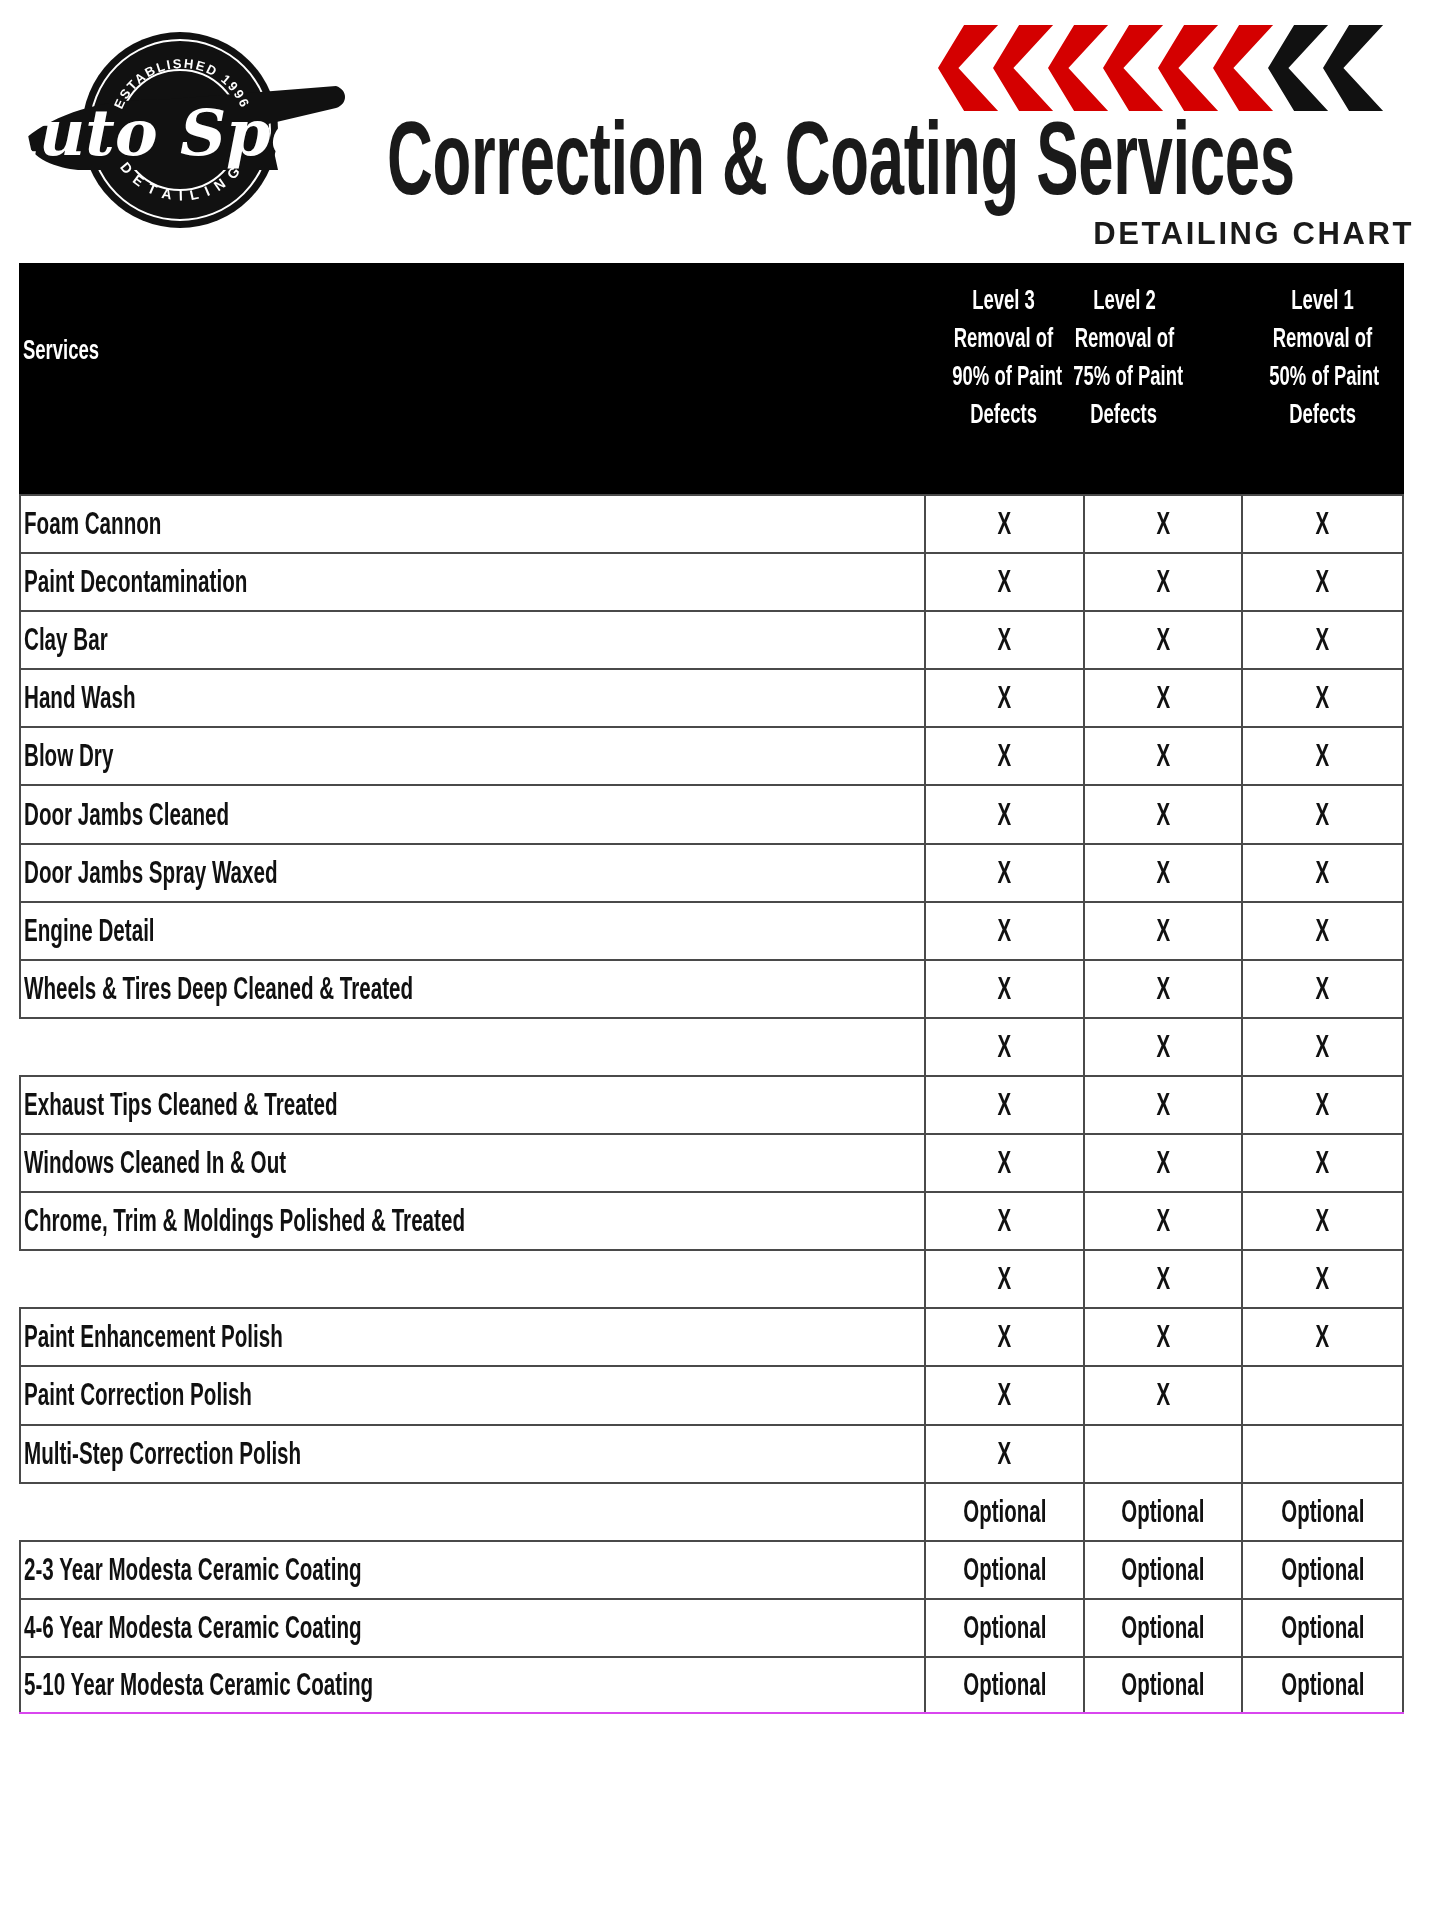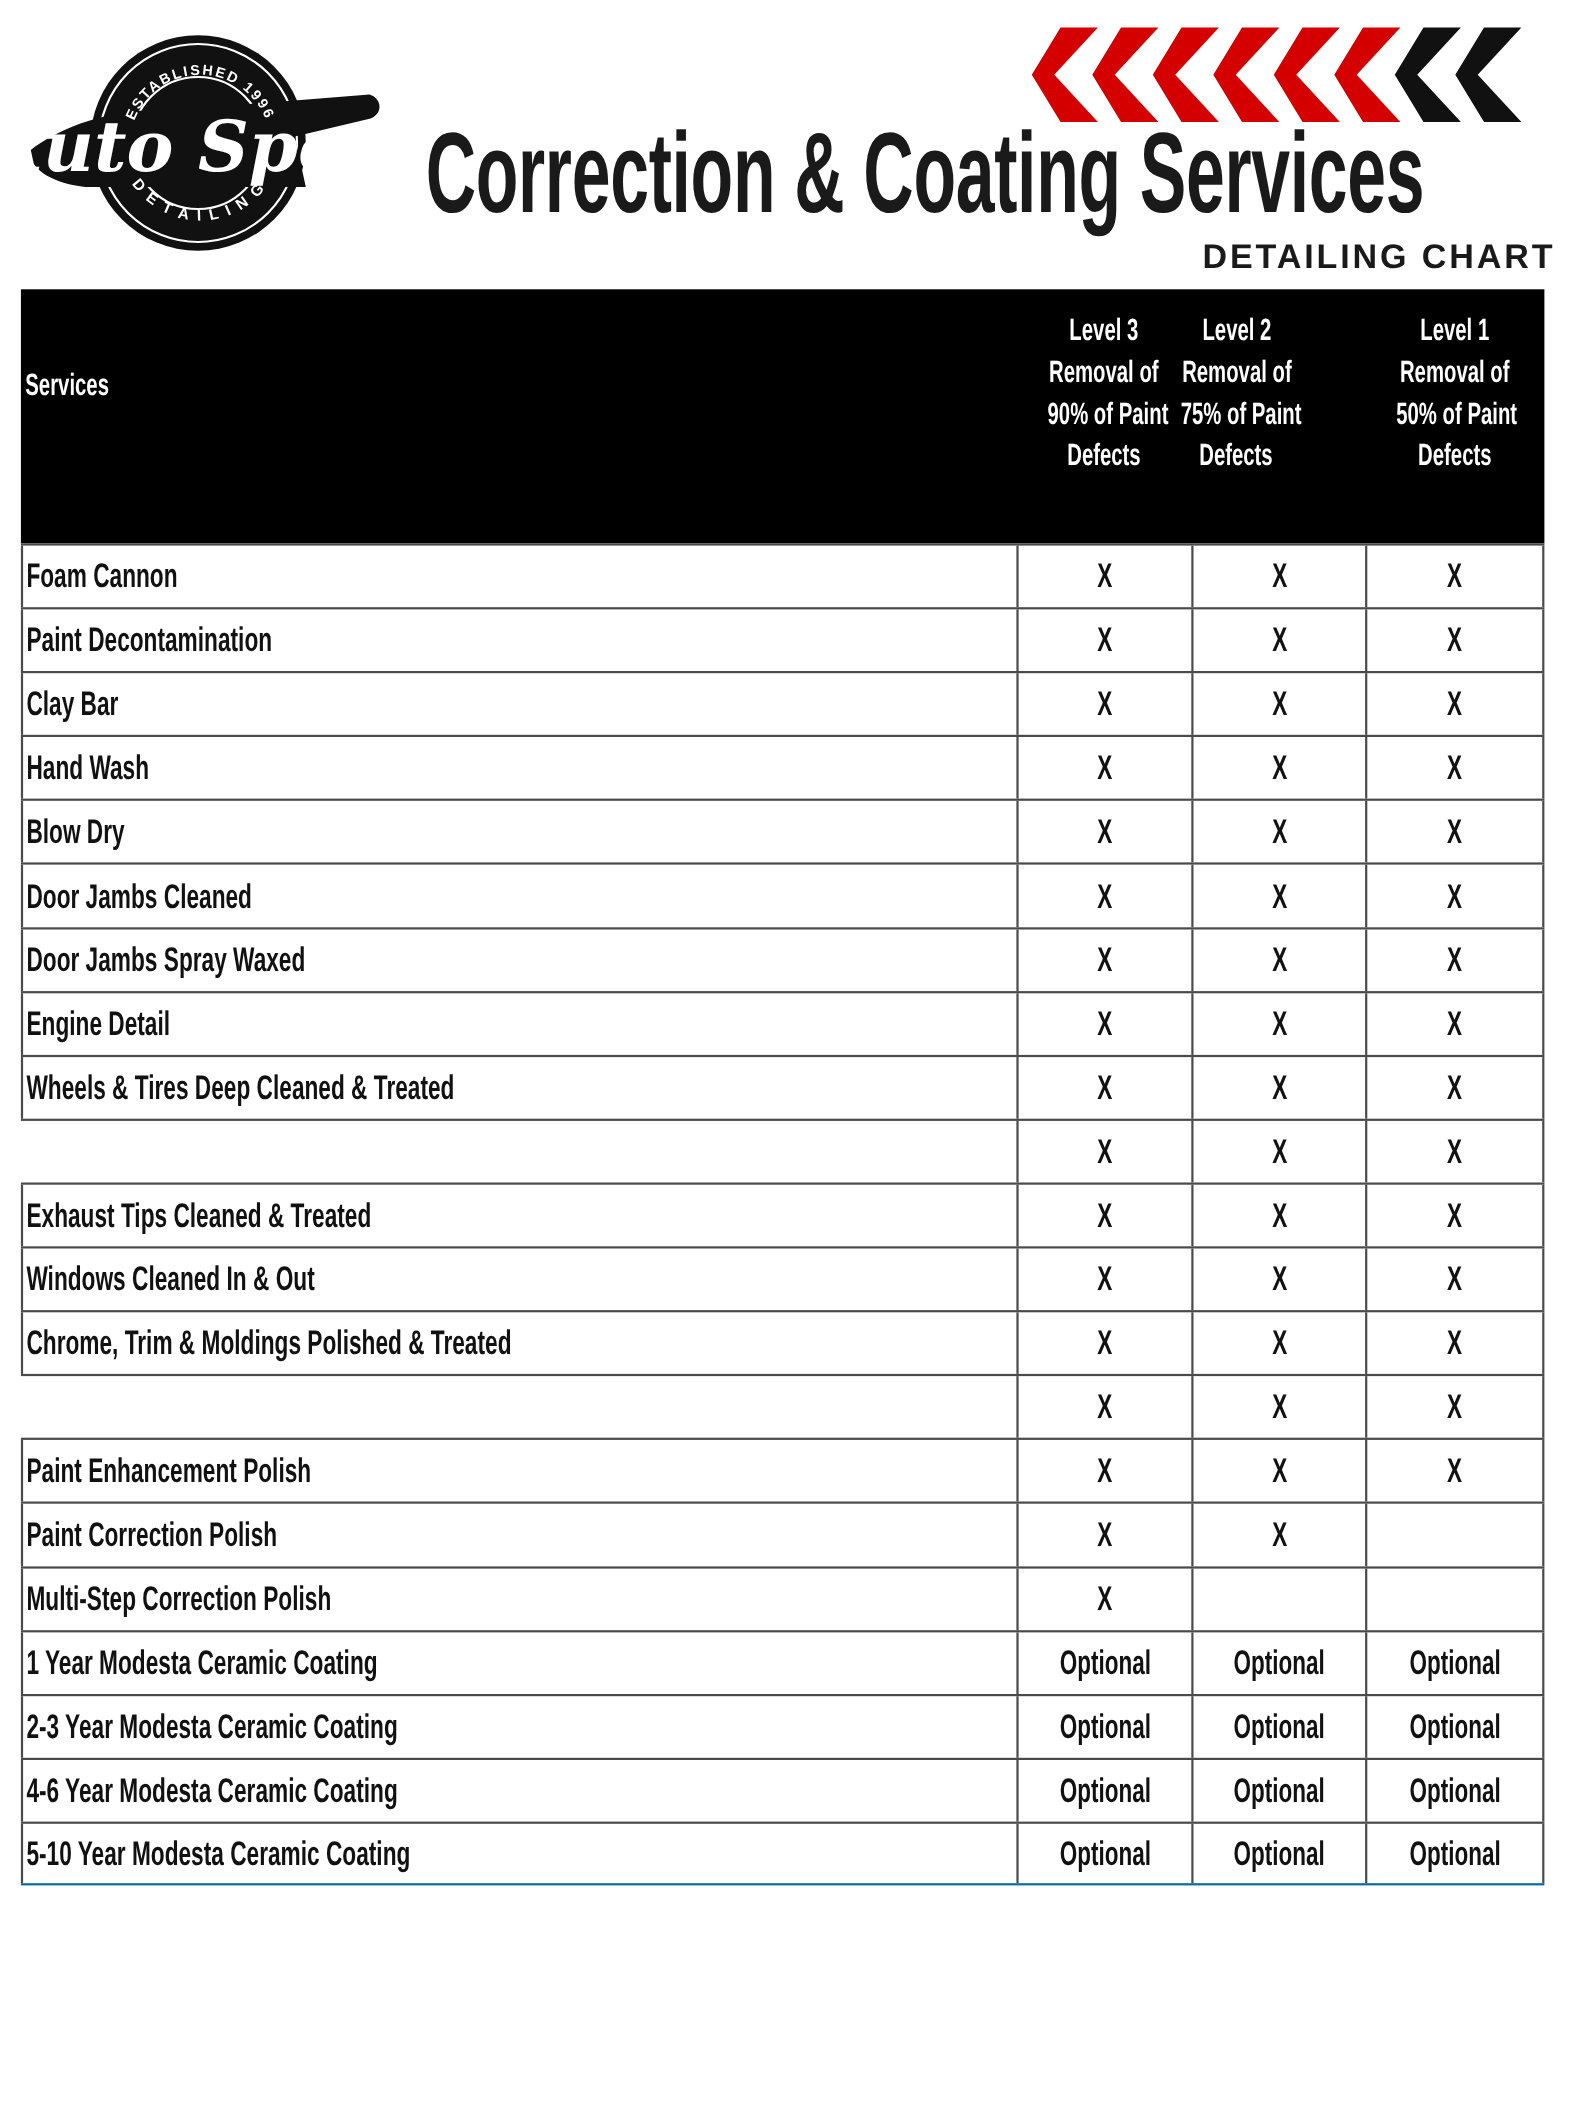--- a/index.html
+++ b/index.html
@@ -25,21 +25,21 @@
   }
   .th-label { position: absolute; left: 4px; }
   .th-label .cond { font-size: 28px; line-height: 30px; transform: scaleX(0.66); transform-origin: left center; color: #fff; }
   #th-services { top: 72px; }
   #th-exterior { top: 189px; margin-top: 41px; }
   .th-level { position: absolute; top: 18px; text-align: center; }
   .th-level .line { display: block; height: 38px; line-height: 38px; }
   .th-level .cond { font-size: 28px; transform: scaleX(0.66); transform-origin: center center; color: #fff; }
 
   .trow { position: relative; height: 58.1px; box-sizing: border-box; border-top: 2px solid #4a4a4a; text-align: right; }
-  .trow:last-child { border-bottom: 2px solid #0369a1; padding-left: 40px; }
+  .trow:last-child { border-bottom: 2px solid #d946ef; padding-left: 40px; }
   .cell { position: absolute; top: 0; bottom: 0; display: flex; align-items: center; box-sizing: border-box; }
   .cell-name { left: 0; width: 905px; padding-left: 3px; border-left: 2px solid #4a4a4a; }
   .cell-name .cond { font-size: 31px; transform: scaleX(0.665); transform-origin: left center; color: #111; }
   .cell-lvl { justify-content: center; border-left: 2px solid #4a4a4a; }
   .cell-lvl .cond { font-size: 31px; transform: scaleX(0.66); transform-origin: center center; color: #111; }
   .cell-lvl.last { border-right: 2px solid #4a4a4a; }
 </style>
 </head>
 <body>
 
@@ -355,23 +355,20 @@
     </div>
     <div class="cell cell-lvl" style="left:1064px;width:158px;">
       <span class="cond"></span>
     </div>
     <div class="cell cell-lvl last" style="left:1222px;width:163px;">
       <span class="cond"></span>
     </div>
   </div>
 
   <div class="trow">
-    <div class="cell cell-name">
-      <span class="cond">1 Year Modesta Ceramic Coating</span>
-    </div>
     <div class="cell cell-lvl" style="left:905px;width:159px;">
       <span class="cond">Optional</span>
     </div>
     <div class="cell cell-lvl" style="left:1064px;width:158px;">
       <span class="cond">Optional</span>
     </div>
     <div class="cell cell-lvl last" style="left:1222px;width:163px;">
       <span class="cond">Optional</span>
     </div>
   </div>

